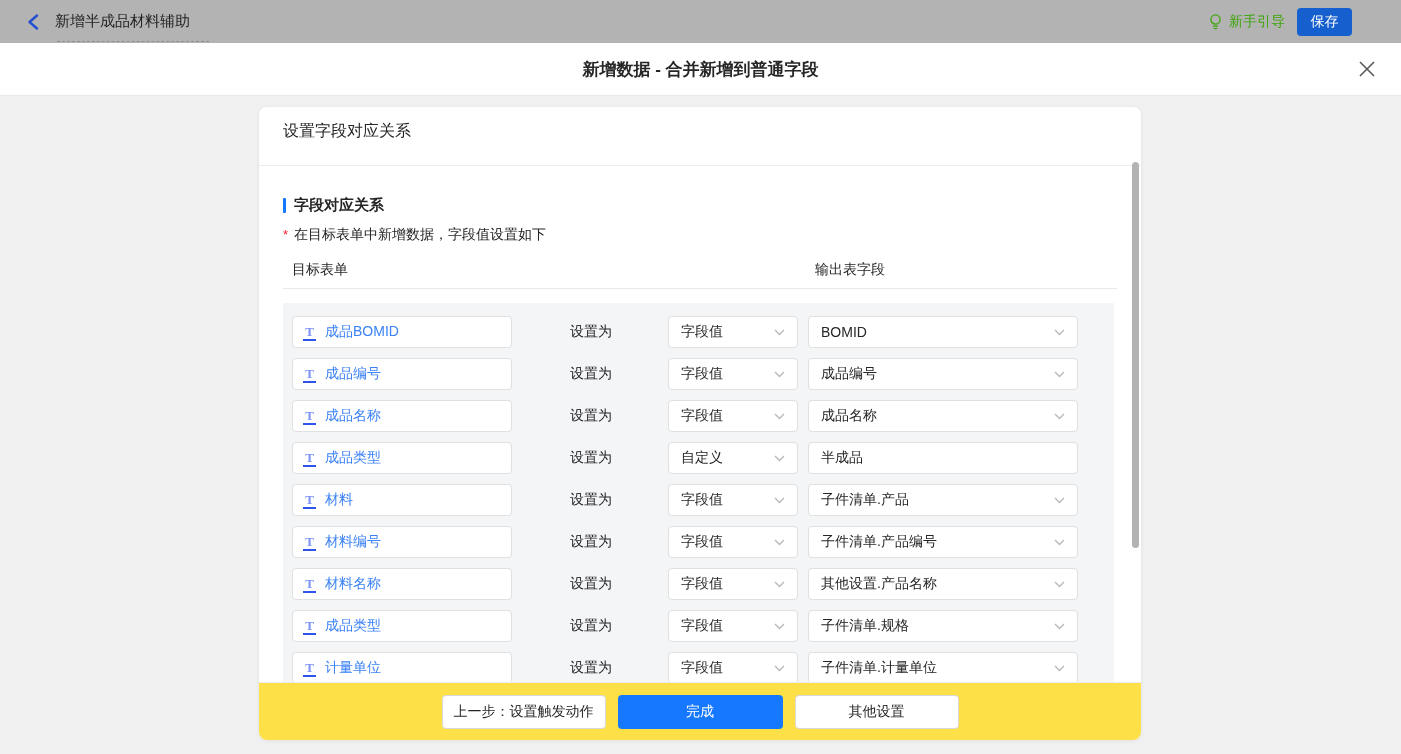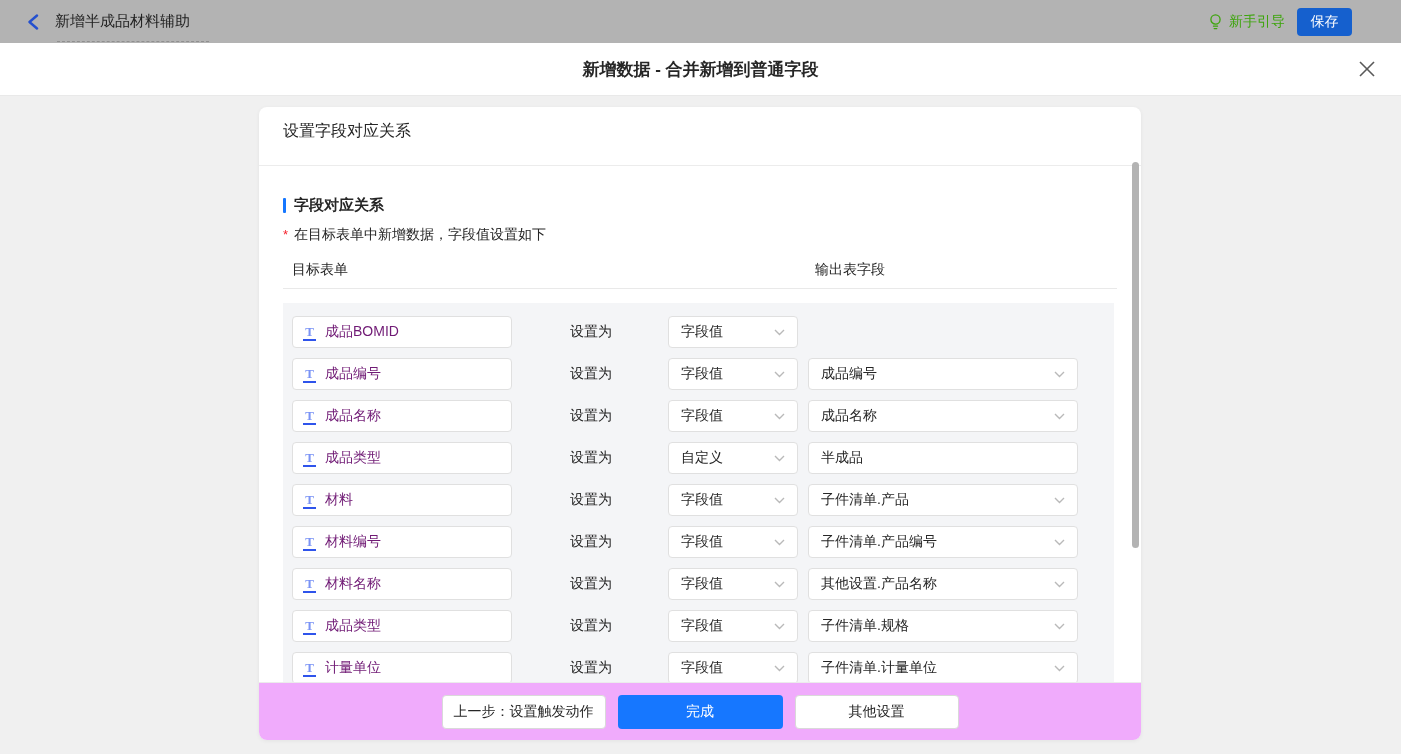--- a/index.html
+++ b/index.html
@@ -59,35 +59,35 @@
   }
   .map-row { height:32px; margin:0 0 10px 9px; display:flex; align-items:center; }
   .field-box {
     width:220px; height:32px; background:#fff; border:1px solid #e0e0e0; border-radius:4px;
     display:flex; align-items:center; padding-left:10px; cursor:pointer;
   }
   .t-icon {
     color:#7a93f5; border-bottom:2px solid #2f54eb; font-weight:bold; font-size:13px;
     width:13px; text-align:center; line-height:15px; margin-right:9px; font-family:"Liberation Serif","DejaVu Serif",serif;
   }
-  .field-label { font-size:14px; color:#701a75; }
+  .field-label { font-size:14px; color:#3b82f6; }
   .set-as { margin-left:58px; width:44px; font-size:14px; color:#262626; white-space:nowrap; }
   .select {
     height:32px; background:#fff; border:1px solid #e0e0e0; border-radius:4px;
     display:flex; align-items:center; justify-content:space-between; padding:0 12px; cursor:pointer;
   }
   .mode-select { margin-left:54px; width:130px; }
   .value-select { margin-left:10px; width:270px; }
   .sel-text { font-size:14px; color:#262626; overflow:hidden; white-space:nowrap; }
   .card-scrollbar {
     position:absolute; right:2px; top:55px; width:7px; height:386px;
     background:#b3b3b3; border-radius:4px; cursor:pointer;
   }
   .card-footer {
-    position:absolute; left:0; bottom:0; width:882px; height:58px; background:#f0abfc;
+    position:absolute; left:0; bottom:0; width:882px; height:58px; background:#fde047;
     border-top:1px solid #ececec; display:flex; align-items:center; justify-content:center; gap:12px;
   }
   .btn { height:34px; border-radius:4px; font-size:14px; cursor:pointer; font-family:inherit; }
   .btn-outline { background:#fff; border:1px solid #d9d9d9; color:#262626; }
   .btn-primary { background:#1677ff; border:none; color:#fff; }
   .btn-prev { width:164px; }
   .btn-done { width:165px; }
   .btn-other { width:164px; }
 </style>
 </head>
@@ -151,20 +151,26 @@
             <span class="t-icon">T</span>
             <span class="field-label">成品BOMID</span>
           </div>
           <span class="set-as">设置为</span>
           <div class="select mode-select">
             <span class="sel-text">字段值</span>
             <svg width="11" height="7" viewBox="0 0 11 7">
               <polyline points="1,1 5.5,5.5 10,1" fill="none" stroke="#b9b9b9" stroke-width="1.4"></polyline>
             </svg>
           </div>
+          <div class="select value-select">
+            <span class="sel-text">BOMID</span>
+            <svg width="11" height="7" viewBox="0 0 11 7">
+              <polyline points="1,1 5.5,5.5 10,1" fill="none" stroke="#b9b9b9" stroke-width="1.4"></polyline>
+            </svg>
+          </div>
         </div>
         <div class="map-row">
           <div class="field-box">
             <span class="t-icon">T</span>
             <span class="field-label">成品编号</span>
           </div>
           <span class="set-as">设置为</span>
           <div class="select mode-select">
             <span class="sel-text">字段值</span>
             <svg width="11" height="7" viewBox="0 0 11 7">

